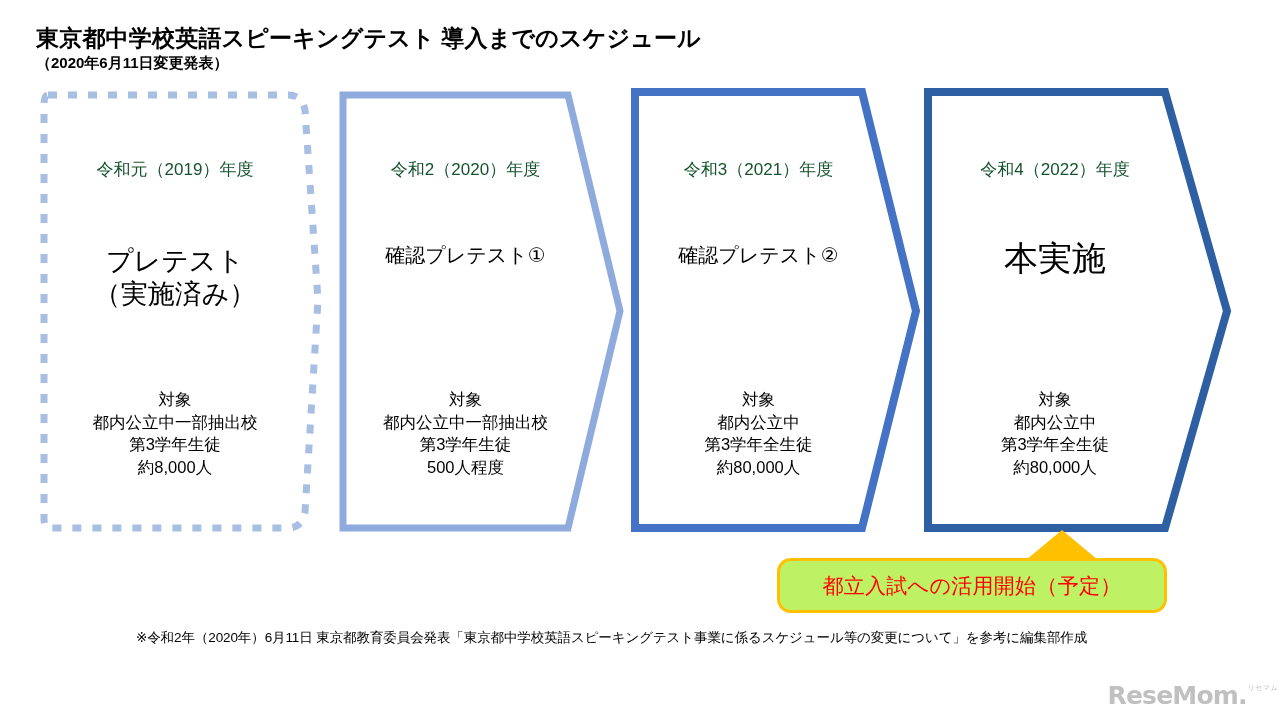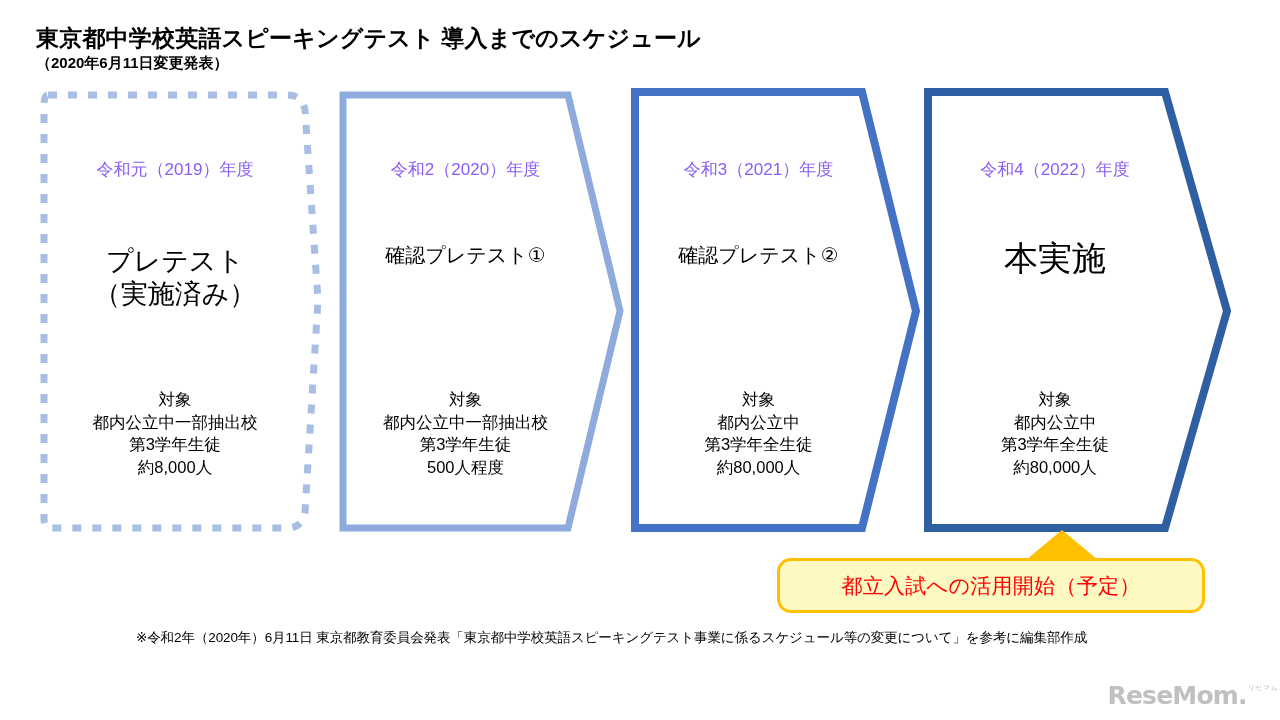--- a/index.html
+++ b/index.html
@@ -52,21 +52,21 @@
     left: 0;
     top: 0;
     width: 1280px;
     height: 720px;
   }
   .panel-year {
     position: absolute;
     text-align: center;
     font-size: 17px;
     font-weight: normal;
-    color: #8b5cf6;
+    color: #14532d;
     white-space: nowrap;
   }
   .panel-title {
     position: absolute;
     text-align: center;
     font-weight: normal;
     color: #000;
     line-height: 1.22;
     white-space: nowrap;
   }
@@ -81,25 +81,25 @@
 
   .t-size-a { font-size: 27px; }   
   .t-size-b { font-size: 20px; }
   .t-size-c { font-size: 34px; }   
 
   
   #callout-box {
     position: absolute;
     left: 777px;
     top: 558px;
-    width: 428px;
+    width: 390px;
     height: 55px;
     border: 3px solid #FFC000;
     border-radius: 14px;
-    background: #fef9c3;
+    background: #bef264;
     box-sizing: border-box;
     display: flex;
     align-items: center;
     justify-content: center;
   }
   #callout-text {
     font-size: 21px;
     color: #FF0000;
     white-space: nowrap;
     letter-spacing: 0.3px;

